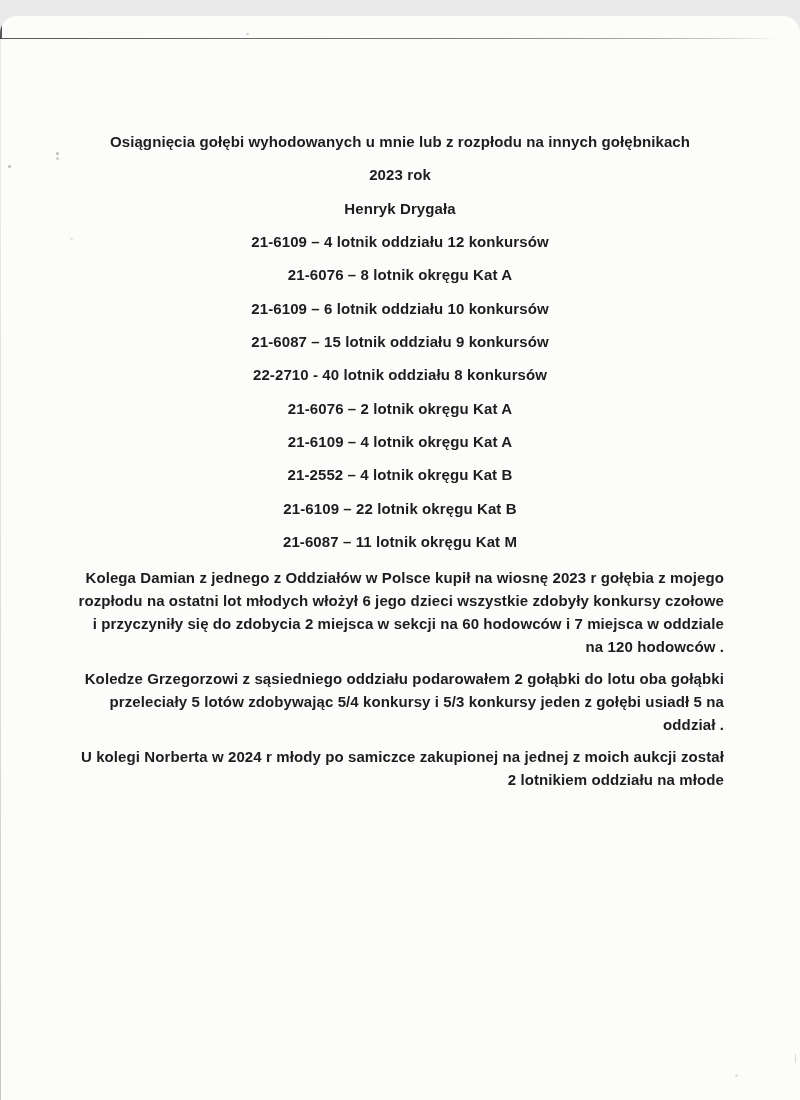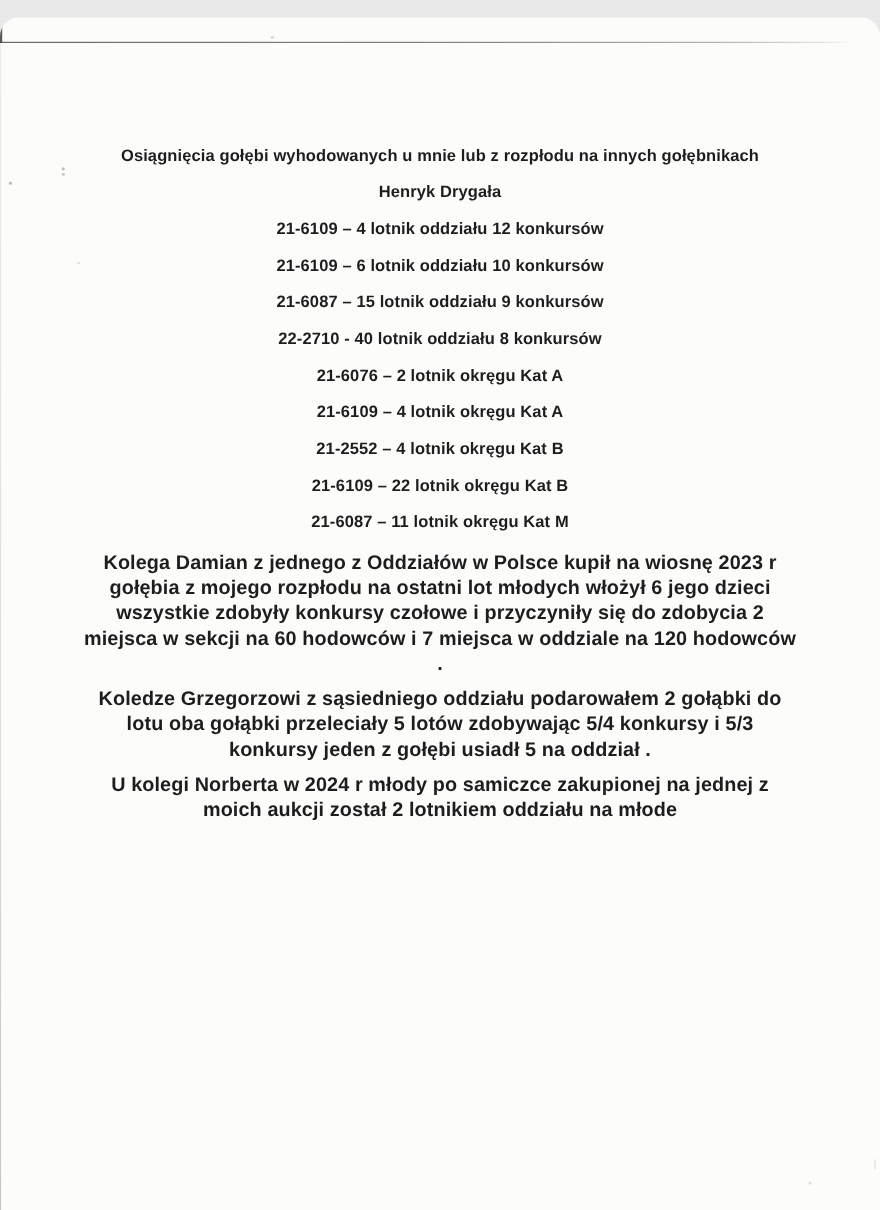--- a/index.html
+++ b/index.html
@@ -76,22 +76,22 @@
     font-size: 15px;
     letter-spacing: 0.1px;
     white-space: nowrap;
   }
   .paras {
     width: 648px;
     margin: 0 auto;
   }
   .para {
     margin: 0 0 9px 0;
-    text-align: center;
-    font-size: 18px;
+    text-align: right;
+    font-size: 15px;
     line-height: 23px;
     letter-spacing: 0.1px;
   }
 </style>
 </head>
 <body>
 
 <div class="page">
 
   <div class="scan-line-top"></div>
@@ -100,22 +100,24 @@
   <div class="scan-bottom-shade"></div>
   <div class="speck speck-a"></div>
   <div class="speck speck-b"></div>
   <div class="speck speck-c"></div>
   <div class="speck speck-d"></div>
   <div class="speck speck-e"></div>
   <div class="speck speck-f"></div>
 
   <div class="content">
     <div class="cline">Osiągnięcia gołębi wyhodowanych u mnie lub z rozpłodu na innych gołębnikach</div>
+    <div class="cline">2023 rok</div>
     <div class="cline">Henryk Drygała</div>
     <div class="cline">21-6109 – 4 lotnik oddziału 12 konkursów</div>
+    <div class="cline">21-6076 – 8 lotnik okręgu Kat A</div>
     <div class="cline">21-6109 – 6 lotnik oddziału 10 konkursów</div>
     <div class="cline">21-6087 – 15 lotnik oddziału 9 konkursów</div>
     <div class="cline">22-2710 - 40 lotnik oddziału 8 konkursów</div>
     <div class="cline">21-6076 – 2 lotnik okręgu Kat A</div>
     <div class="cline">21-6109 – 4 lotnik okręgu Kat A</div>
     <div class="cline">21-2552 – 4 lotnik okręgu Kat B</div>
     <div class="cline">21-6109 – 22 lotnik okręgu Kat B</div>
     <div class="cline">21-6087 – 11 lotnik okręgu Kat M</div>
 
     <div class="paras">

